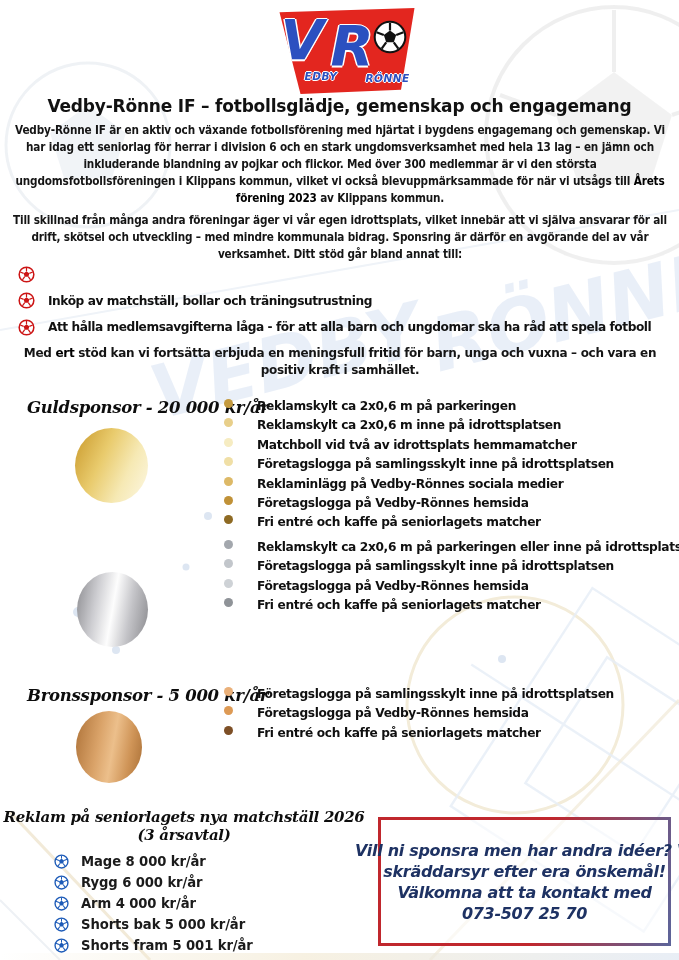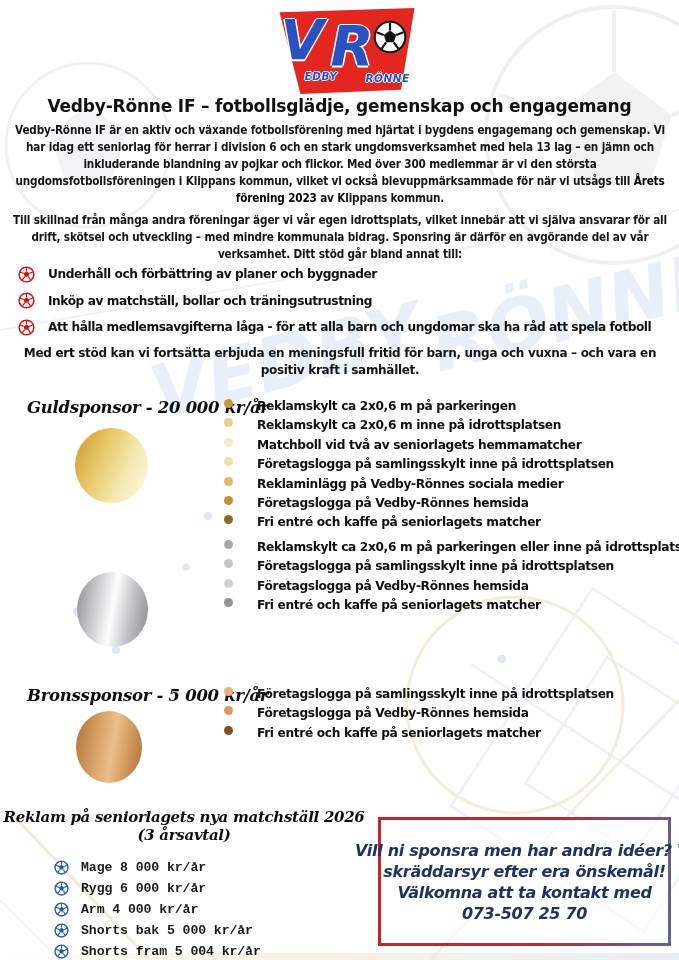--- a/index.html
+++ b/index.html
@@ -59,21 +59,21 @@
   .tier-list{position:absolute;left:224px;top:2px;margin:0;padding:0;list-style:none;}
   .tier-list li{display:flex;align-items:flex-start;height:19.4px;gap:16px;}
   .dot{width:9px;height:9px;border-radius:50%;margin-right:8px;flex-shrink:0;}
   .tier-list .li-text{font-size:12.2px;font-weight:800;letter-spacing:-.35px;white-space:nowrap;color:#101010;}
 
   
   .kit{position:absolute;z-index:1;left:0;top:808px;width:368px;}
   .kit-title,.kit-sub{margin:0;text-align:center;font-family:"DejaVu Serif",serif;font-style:italic;
               font-weight:900;font-size:15px;letter-spacing:-.3px;color:#0d0d0d;}
   .kit-list{margin:10px 0 0 0;padding:0 0 0 54px;list-style:none;}
-  .kit-list li{display:flex;align-items:flex-end;height:21px;font-family:Liberation Mono, monospace;}
+  .kit-list li{display:flex;align-items:flex-start;height:21px;}
   .kit-list .ball-icon{margin-right:12px;}
   .kit-list .li-text{font-size:13.2px;font-weight:800;letter-spacing:-.1px;color:#1b1b1b;white-space:nowrap;}
 
   
   .contact{position:absolute;z-index:1;left:378px;top:817px;width:293px;height:129px;box-sizing:border-box;
            border:3px solid;border-image:linear-gradient(100deg,#c0272d 55%,#5d6499 100%) 1;
            display:flex;flex-direction:column;justify-content:center;align-items:center;gap:2px;
            background:rgba(255,255,255,.6);}
   .contact-line{font-size:16px;font-weight:800;font-style:italic;letter-spacing:-.3px;white-space:nowrap;}
 
@@ -152,21 +152,20 @@
             <polygon points="10,6.2 13.4,8.7 12.1,12.6 7.9,12.6 6.6,8.7" fill="currentColor"></polygon>
             <g stroke="currentColor" stroke-width="1.4">
               <line x1="10" y1="6.2" x2="10" y2="2"></line>
               <line x1="13.4" y1="8.7" x2="17.4" y2="7"></line>
               <line x1="6.6" y1="8.7" x2="2.6" y2="7"></line>
               <line x1="12.1" y1="12.6" x2="14.8" y2="16.2"></line>
               <line x1="7.9" y1="12.6" x2="5.2" y2="16.2"></line>
             </g>
           </svg>
       </span>
-      <span class="li-text">Underhåll och förbättring av planer och byggnader</span>
     </li>
     <li>
       <span class="ball-icon" style="color: rgb(204, 20, 20);">
         <svg width="17" height="17" viewBox="0 0 20 20">
             <circle cx="10" cy="10" r="8.6" fill="#fff" stroke="currentColor" stroke-width="1.8"></circle>
             <polygon points="10,6.2 13.4,8.7 12.1,12.6 7.9,12.6 6.6,8.7" fill="currentColor"></polygon>
             <g stroke="currentColor" stroke-width="1.4">
               <line x1="10" y1="6.2" x2="10" y2="2"></line>
               <line x1="13.4" y1="8.7" x2="17.4" y2="7"></line>
               <line x1="6.6" y1="8.7" x2="2.6" y2="7"></line>
@@ -204,21 +203,21 @@
       <li>
           <span class="dot" style="background-color: rgb(196, 154, 63);"></span>
           <span class="li-text">Reklamskylt ca 2x0,6 m på parkeringen</span>
         </li>
       <li>
           <span class="dot" style="background-color: rgb(232, 207, 138);"></span>
           <span class="li-text">Reklamskylt ca 2x0,6 m inne på idrottsplatsen</span>
         </li>
       <li>
           <span class="dot" style="background-color: rgb(246, 236, 194);"></span>
-          <span class="li-text">Matchboll vid två av seniorlagets hemmamatcher</span>
+          <span class="li-text">Matchboll vid två av idrottsplats hemmamatcher</span>
         </li>
       <li>
           <span class="dot" style="background-color: rgb(240, 223, 166);"></span>
           <span class="li-text">Företagslogga på samlingsskylt inne på idrottsplatsen</span>
         </li>
       <li>
           <span class="dot" style="background-color: rgb(221, 185, 103);"></span>
           <span class="li-text">Reklaminlägg på Vedby-Rönnes sociala medier</span>
         </li>
       <li>
@@ -348,21 +347,21 @@
               <polygon points="10,6.2 13.4,8.7 12.1,12.6 7.9,12.6 6.6,8.7" fill="currentColor"></polygon>
               <g stroke="currentColor" stroke-width="1.4">
                 <line x1="10" y1="6.2" x2="10" y2="2"></line>
                 <line x1="13.4" y1="8.7" x2="17.4" y2="7"></line>
                 <line x1="6.6" y1="8.7" x2="2.6" y2="7"></line>
                 <line x1="12.1" y1="12.6" x2="14.8" y2="16.2"></line>
                 <line x1="7.9" y1="12.6" x2="5.2" y2="16.2"></line>
               </g>
             </svg>
           </span>
-        <span class="li-text">Shorts fram 5 004 kr/år</span>
+        <span class="li-text">Shorts fram 5 001 kr/år</span>
       </li>
     </ul>
   </section>
 
   <aside class="contact" style="color: rgb(30, 50, 99);">
     <div class="contact-line">Vill ni sponsra men har andra idéer? Vi</div>
     <div class="contact-line">skräddarsyr efter era önskemål!</div>
     <div class="contact-line">Välkomna att ta kontakt med</div>
     <div class="contact-line">073-507 25 70</div>
   </aside>

